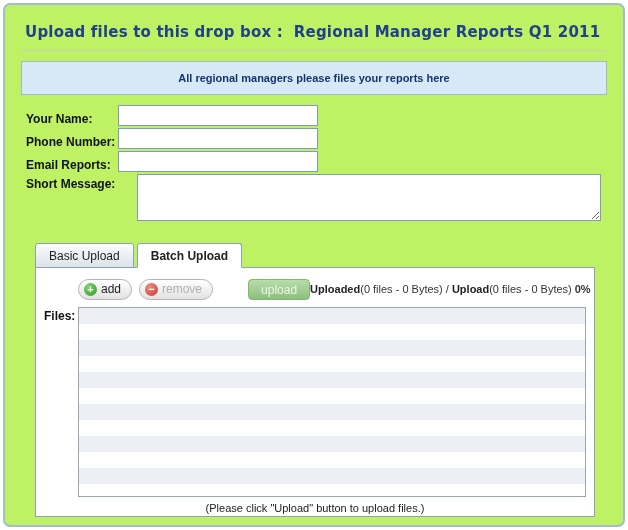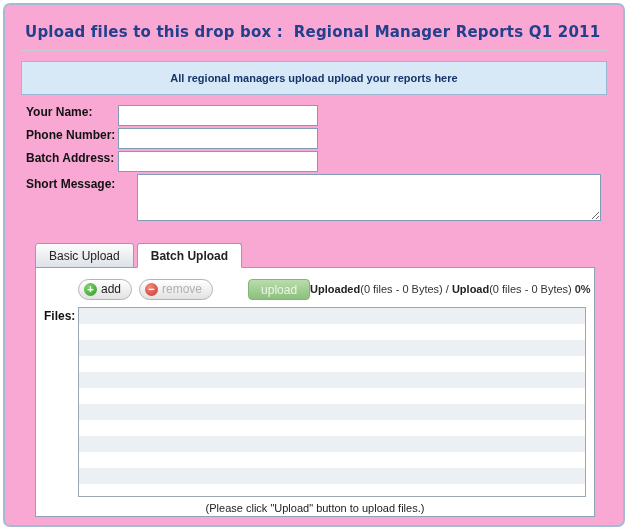--- a/index.html
+++ b/index.html
@@ -6,21 +6,21 @@
   html, body {
     width: 628px; height: 530px;
     overflow: hidden;
     background: #fff;
     font-family: "Liberation Sans", sans-serif;
   }
   .frame {
     position: absolute; left: 3px; top: 3px; right: 3px; bottom: 3px;
     border: 2px solid var(--frame-border, #a3bcd4);
     border-radius: 7px;
-    background: #f9a8d4;
+    background: #bef264;
     padding: 14px 16px 0 16px;
   }
   .title {
     font-family: "DejaVu Sans", "Liberation Sans", sans-serif;
     font-size: 15px; font-weight: bold;
     color: var(--title, #23408c);
     padding: 4px 0 0 4px;
     letter-spacing: 0.2px;
     white-space: pre;
   }
@@ -31,21 +31,21 @@
   .banner {
     border: 1px solid var(--banner-border, #9cb8d4);
     background: var(--banner-bg, #d7e9f7);
     height: 34px;
     display: flex; align-items: center; justify-content: center;
     font-size: 11px; font-weight: bold;
     color: var(--banner-text, #16356b);
     margin-bottom: 10px;
   }
   .form { padding-left: 5px; }
-  .form-row { display: flex; align-items: flex-start; margin-bottom: 2px; }
+  .form-row { display: flex; align-items: flex-end; margin-bottom: 2px; }
   .form-row.msg { align-items: flex-start; margin-top: 1px; gap: 19px; }
   .flabel {
     width: 92px; font-size: 12px; font-weight: bold; color: #111;
     flex: 0 0 92px;
   }
   .form-row.msg .flabel { padding-top: 3px; }
   .tinput {
     width: 200px; height: 21px;
     border: 1px solid var(--input-border, #7f9db9);
     font: 12px "Liberation Sans", sans-serif;
@@ -159,34 +159,34 @@
 </style>
 </head>
 <body>
 
 <div class="frame">
 
   <div class="title">Upload files to this drop box :  Regional Manager Reports Q1 2011</div>
   <hr class="divider">
 
   <div class="banner">
-    <span>All regional managers upload upload your reports here</span>
+    <span>All regional managers please files your reports here</span>
   </div>
 
   <div class="form">
     <div class="form-row">
       <label class="flabel">Your Name:</label>
       <input class="tinput" type="text" value="" style="">
     </div>
     <div class="form-row">
       <label class="flabel">Phone Number:</label>
       <input class="tinput" type="text" value="" style="">
     </div>
     <div class="form-row">
-      <label class="flabel">Batch Address:</label>
+      <label class="flabel">Email Reports:</label>
       <input class="tinput" type="text" value="" style="">
     </div>
     <div class="form-row msg">
       <label class="flabel">Short Message:</label>
       <textarea class="tarea" style=""></textarea>
     </div>
   </div>
 
   <div class="tabs">
     <div class="tab">Basic Upload</div>

